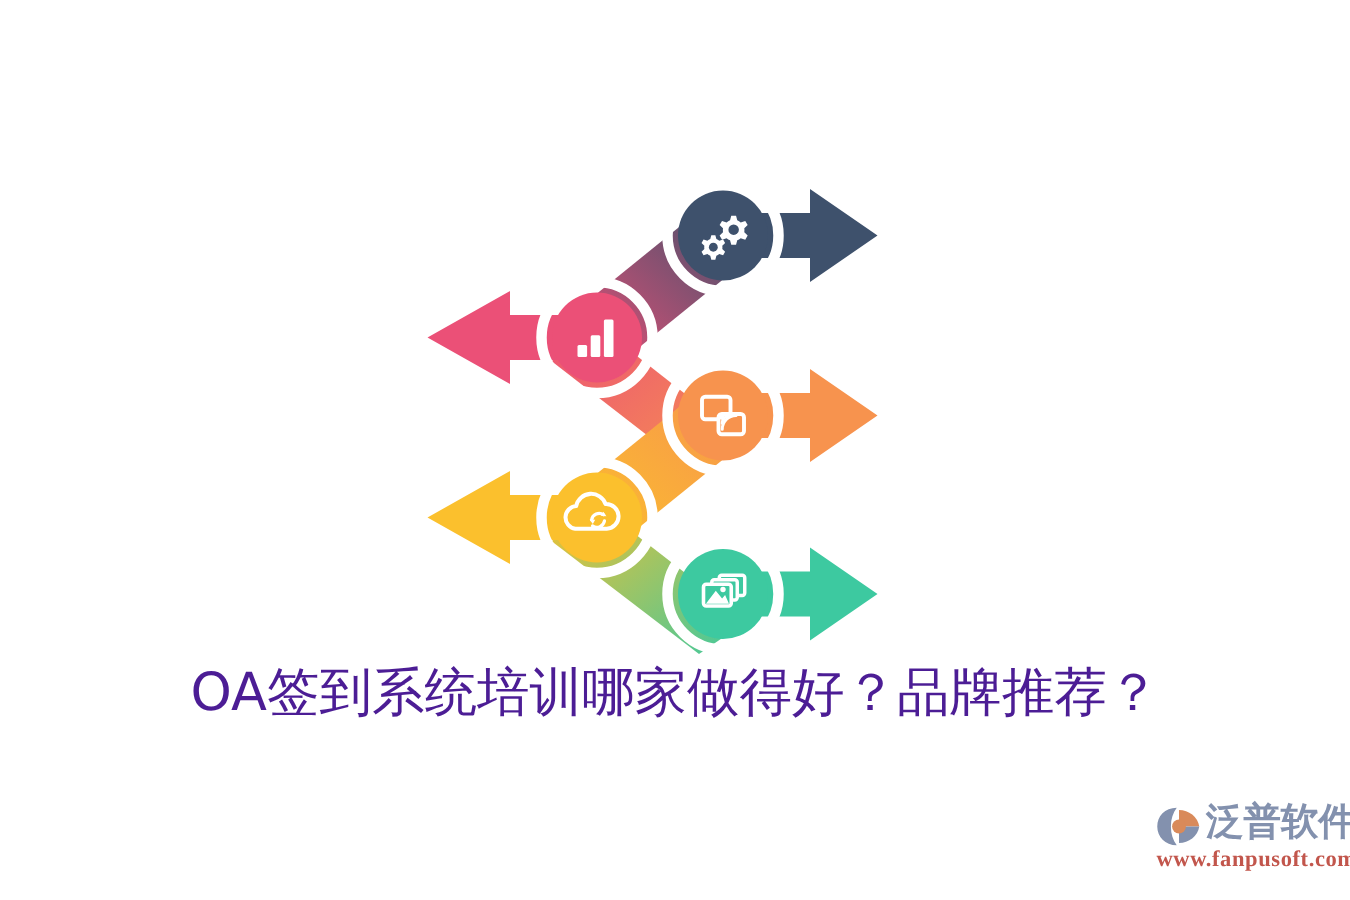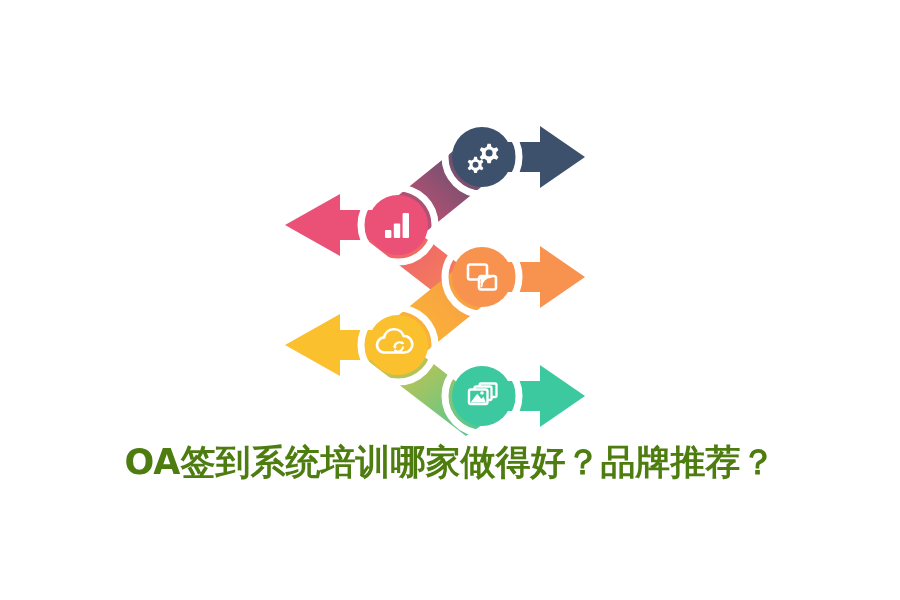--- a/index.html
+++ b/index.html
@@ -33,23 +33,23 @@
     left: 0;
     top: 440px;
     width: 900px;
     text-align: center;
     pointer-events: none;
   }
   #page-title {
     display: inline-block;
     font-family: "DejaVu Sans", "Liberation Sans", sans-serif;
     font-size: 35px;
-    font-weight: bold;
+    font-weight: normal;
     letter-spacing: 0px;
-    color: #4d7c0f;
+    color: #4c1d95;
     line-height: 44px;
     white-space: nowrap;
   }
   
   #logo {
     position: absolute;
     left: 770px;
     top: 531px;
     width: 122px;
     height: 56px;
@@ -212,14 +212,25 @@
         <polygon points="-11.4,6.5 -4.8,-2.2 -0.6,3.0 1.4,0.6 4.0,6.5" fill="#ffffff"></polygon>
         <circle cx="0.0" cy="-3.0" r="1.8" fill="#ffffff"></circle>
       </g>
     </g>
   </svg>
 
   <div id="title-block">
     <span id="page-title">OA签到系统培训哪家做得好？品牌推荐？</span>
   </div>
 
+  <div id="logo">
+    <svg id="logo-mark" viewBox="0 0 32 28" xmlns="http://www.w3.org/2000/svg">
+      <path d="M14.5,1.5 C6.5,1.5 1.5,7.0 1.5,14.0 C1.5,21.0 6.8,26.5 14.5,26.5
+               C12.0,23.2 10.6,19.0 10.6,14.0 C10.6,9.0 12.0,4.8 14.5,1.5 Z" fill="#8391AE"></path>
+      <path d="M16.0,3.0 C22.5,3.0 28.5,7.5 29.5,14.0 L16.0,14.0 Z" fill="#D98A5A"></path>
+      <path d="M16.0,14.0 L29.5,14.0 C28.5,20.5 22.5,25.0 16.0,25.0 Z" fill="#8391AE"></path>
+      <circle cx="16.0" cy="14.0" r="4.6" fill="#D98A5A"></circle>
+    </svg>
+    <div id="logo-brand">泛普软件</div>
+    <div id="logo-url">www.fanpusoft.com</div>
+  </div>
 
 </div>
 
 </body></html>

